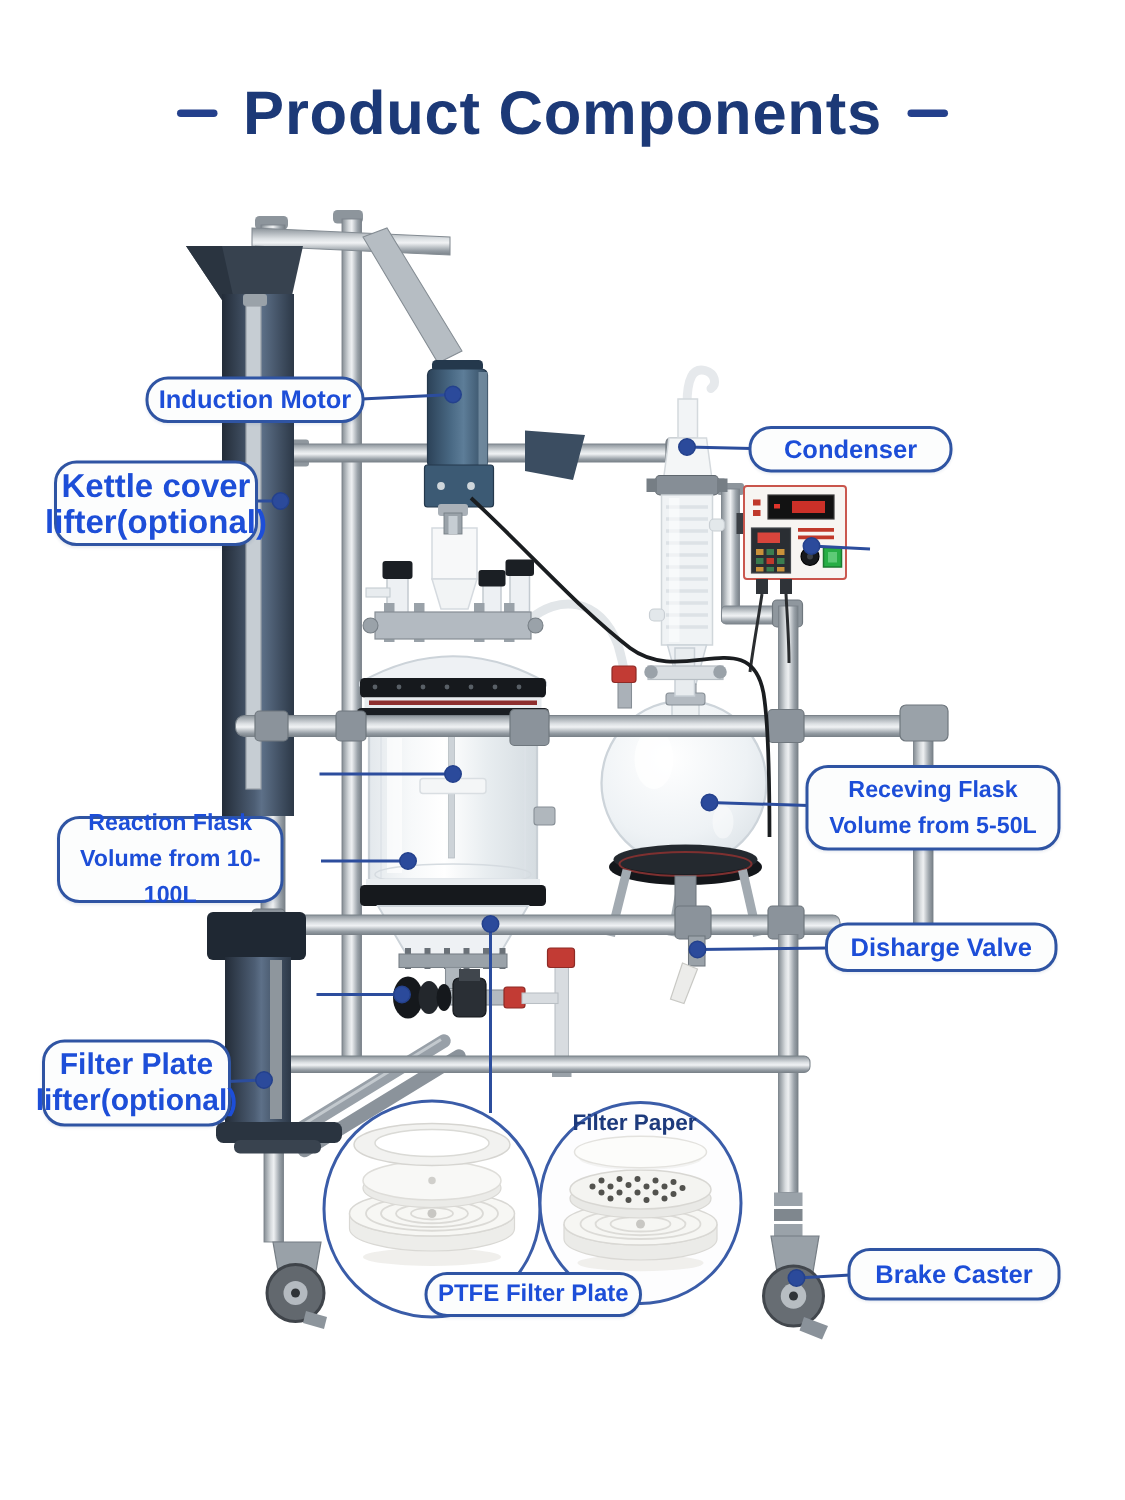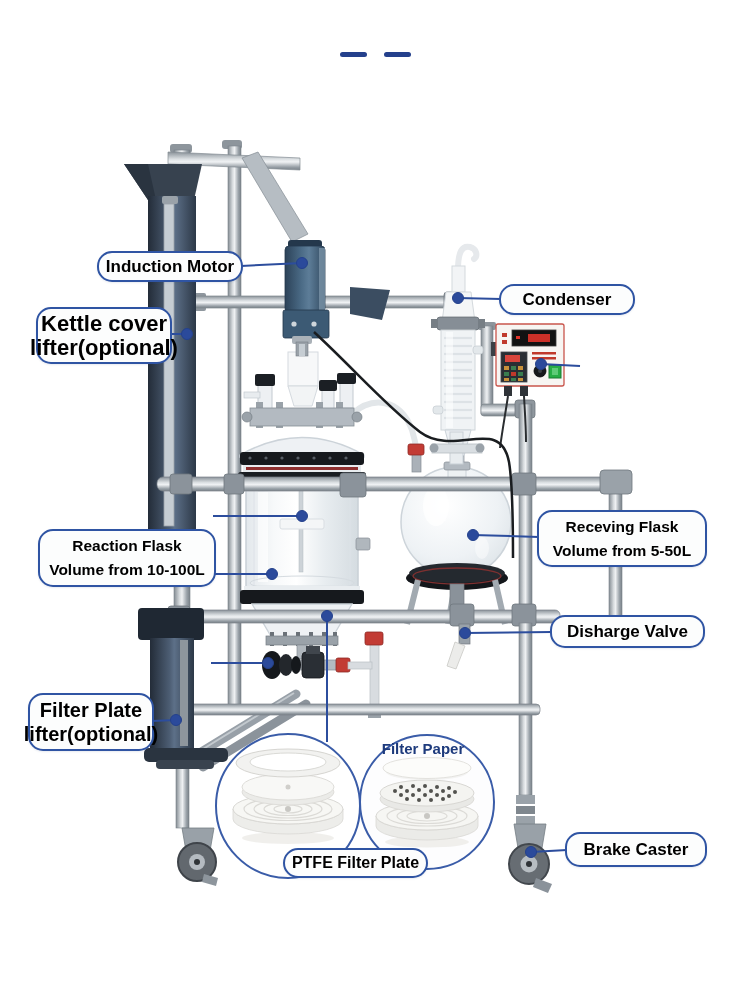--- a/index.html
+++ b/index.html
@@ -4,31 +4,31 @@
 <style>
   html,body{margin:0;padding:0;background:#ffffff;}
   #page{position:relative;width:750px;height:1000px;margin:0 auto;background:#ffffff;
         font-family:"Liberation Sans","DejaVu Sans",sans-serif;overflow:hidden;}
   #apparatus{position:absolute;left:0;top:0;}
   .title-row{position:absolute;left:0;top:52px;width:750px;display:flex;align-items:center;
              justify-content:center;gap:17px;}
   .title-dash{width:27px;height:5px;background:#24408c;border-radius:3px;}
   .title-text{font-size:41px;font-weight:700;color:#1c3977;letter-spacing:.5px;}
   .pill{position:absolute;box-sizing:border-box;background:#fcfdfd;border:2px solid #2f54a3;
-        border-radius:15px;color:#000000;font-weight:700;text-align:center;
+        border-radius:15px;color:#1d4ed8;font-weight:700;text-align:center;
         white-space:pre-line;display:flex;align-items:center;justify-content:center;
         font-size:17px;line-height:24px;box-shadow:0 1px 2px rgba(30,58,120,.10);z-index:5;}
   .plain-label{position:absolute;color:#1d3a7c;font-weight:700;font-size:15px;
         text-align:center;z-index:5;}
   #lbl-induction{left:97px;top:251px;width:146px;height:31px;}
   #lbl-kettle{left:36px;top:307px;width:136px;height:57px;font-size:22px;}
   #lbl-condenser{left:499px;top:284px;width:136px;height:31px;}
   #lbl-control{left:578px;top:351px;width:140px;height:32px;}
   #lbl-stirring{left:89px;top:501px;width:126px;height:31px;}
-  #lbl-reaction{left:38px;top:529px;width:178px;height:58px;font-size:15.5px;}
+  #lbl-reaction{left:38px;top:544px;width:151px;height:58px;font-size:15.5px;}
   #lbl-receving{left:537px;top:510px;width:170px;height:57px;font-size:15.5px;}
   #lbl-disharge{left:550px;top:615px;width:155px;height:33px;}
   #lbl-drain{left:90px;top:647px;width:123px;height:31px;}
   #lbl-filterlifter{left:28px;top:693px;width:126px;height:58px;font-size:20px;}
   #lbl-ptfe{left:283px;top:848px;width:145px;height:30px;font-size:16px;}
   #lbl-brake{left:565px;top:832px;width:142px;height:35px;}
   #lbl-filterpaper{left:379px;top:740px;width:88px;}
 </style>
 </head>
 <body>
@@ -426,20 +426,21 @@
           <circle cx="443" cy="799" r="2"></circle>
       </g>
 
       <ellipse cx="427" cy="772" rx="41" ry="8" fill="#ededea" opacity="0.6"></ellipse>
       <ellipse cx="427" cy="768" rx="44" ry="10.5" fill="#fcfcfa" stroke="#e3e2de"></ellipse>
     </g>
   </svg>
 
   <div class="title-row">
     <div class="title-dash"></div>
+    <div class="title-text">Product Components</div>
     <div class="title-dash"></div>
   </div>
 
   <div class="pill" id="lbl-induction">Induction Motor</div>
   <div class="pill" id="lbl-kettle">Kettle cover
 lifter(optional)</div>
   <div class="pill" id="lbl-condenser">Condenser</div>
   <div class="pill" id="lbl-reaction">Reaction Flask
 Volume from 10-100L</div>
   <div class="pill" id="lbl-receving">Receving Flask

